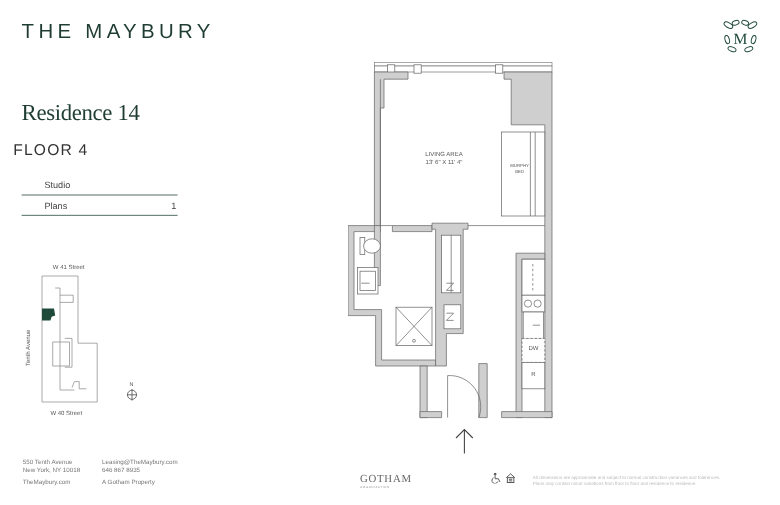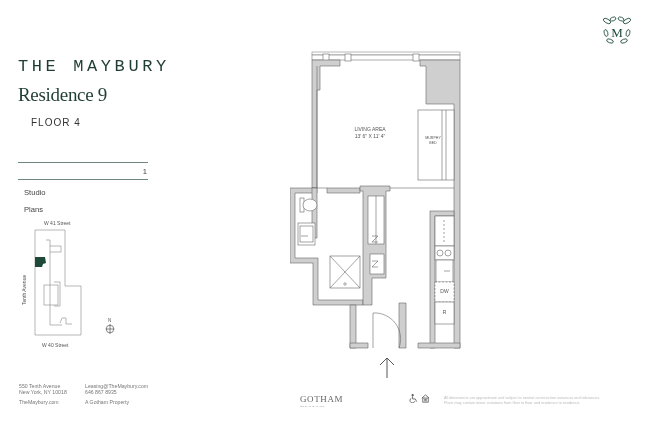--- a/index.html
+++ b/index.html
@@ -1,23 +1,23 @@
 <!DOCTYPE html>
 <html><head>
 <meta charset="utf-8">
 <style>
   html, body { margin: 0; padding: 0; background: #ffffff; }
   body { width: 650px; height: 421px; position: relative; overflow: hidden; font-family: "Liberation Sans", sans-serif; color: #1f3d33; }
   .abs { position: absolute; }
-  .brand { left: 18px; top: 17px; font-family: Liberation Mono, monospace; font-size: 17px; letter-spacing: 3.6px; color: #1f3d33; white-space: nowrap; margin-top: 40px; }
+  .brand { left: 18px; top: 17px; font-family: Liberation Sans, sans-serif; font-size: 17px; letter-spacing: 3.6px; color: #1f3d33; white-space: nowrap; }
   .monogram { left: 600px; top: 13px; width: 34px; height: 34px; }
   .res-title { left: 18px; top: 84px; font-family: "Liberation Serif", serif; font-size: 19px; color: #1f3d33; letter-spacing: -0.3px; white-space: nowrap; }
-  .floor { left: 31px; top: 117px; font-size: 10px; letter-spacing: 1px; color: #333; white-space: nowrap; }
+  .floor { left: 11px; top: 117px; font-size: 13px; letter-spacing: 1px; color: #333; white-space: nowrap; }
   .spec-row { left: 18px; width: 130px; height: 14px; border-bottom: 1px solid #6f8580; font-size: 7.6px; color: #444; }
-  .spec-row .lbl { position: absolute; left: 6px; top: 2px; margin-top: 38px; }
+  .spec-row .lbl { position: absolute; left: 19px; top: 2px; }
   .spec-row .val { position: absolute; right: 1px; top: 2px; }
   .map-label { font-size: 5px; color: #555; white-space: nowrap; }
   .footer-text { font-size: 5.2px; color: #777; line-height: 7px; white-space: nowrap; }
   .disclaimer { font-size: 3.8px; color: #bbb; line-height: 5px; white-space: nowrap; }
   .gotham { left: 300px; top: 394px; font-family: "Liberation Serif", serif; font-size: 9px; letter-spacing: 0.6px; color: #666; }
   .gotham-sub { left: 300px; top: 405px; font-size: 2.5px; color: #999; letter-spacing: 0.5px; }
   .plan-text { font-size: 5px; color: #555; text-align: center; white-space: nowrap; }
 </style>
 </head>
 <body>
@@ -31,21 +31,21 @@
     <ellipse cx="21" cy="6" rx="3" ry="1.8" transform="rotate(20 21 6)"></ellipse>
     <ellipse cx="27" cy="8" rx="4" ry="2" transform="rotate(-30 27 8)"></ellipse>
     <ellipse cx="6" cy="20" rx="1.8" ry="3.5" transform="rotate(-15 6 20)"></ellipse>
     <ellipse cx="28" cy="20" rx="1.8" ry="3.5" transform="rotate(15 28 20)"></ellipse>
     <ellipse cx="10" cy="28" rx="3.5" ry="1.8" transform="rotate(20 10 28)"></ellipse>
     <ellipse cx="24" cy="28" rx="3.5" ry="1.8" transform="rotate(-20 24 28)"></ellipse>
   </g>
   <text x="17" y="24" font-family="Liberation Serif, serif" font-size="13" fill="#1f4a3a" text-anchor="middle">M</text>
 </svg>
 
-<div class="abs res-title">Residence 9</div>
+<div class="abs res-title">Residence 14</div>
 <div class="abs floor">FLOOR 4</div>
 
 <div class="abs spec-row" style="top:148px;">
   <span class="lbl">Studio</span>
   <span class="val"></span>
 </div>
 <div class="abs spec-row" style="top:165px;">
   <span class="lbl">Plans</span>
   <span class="val">1</span>
 </div>

